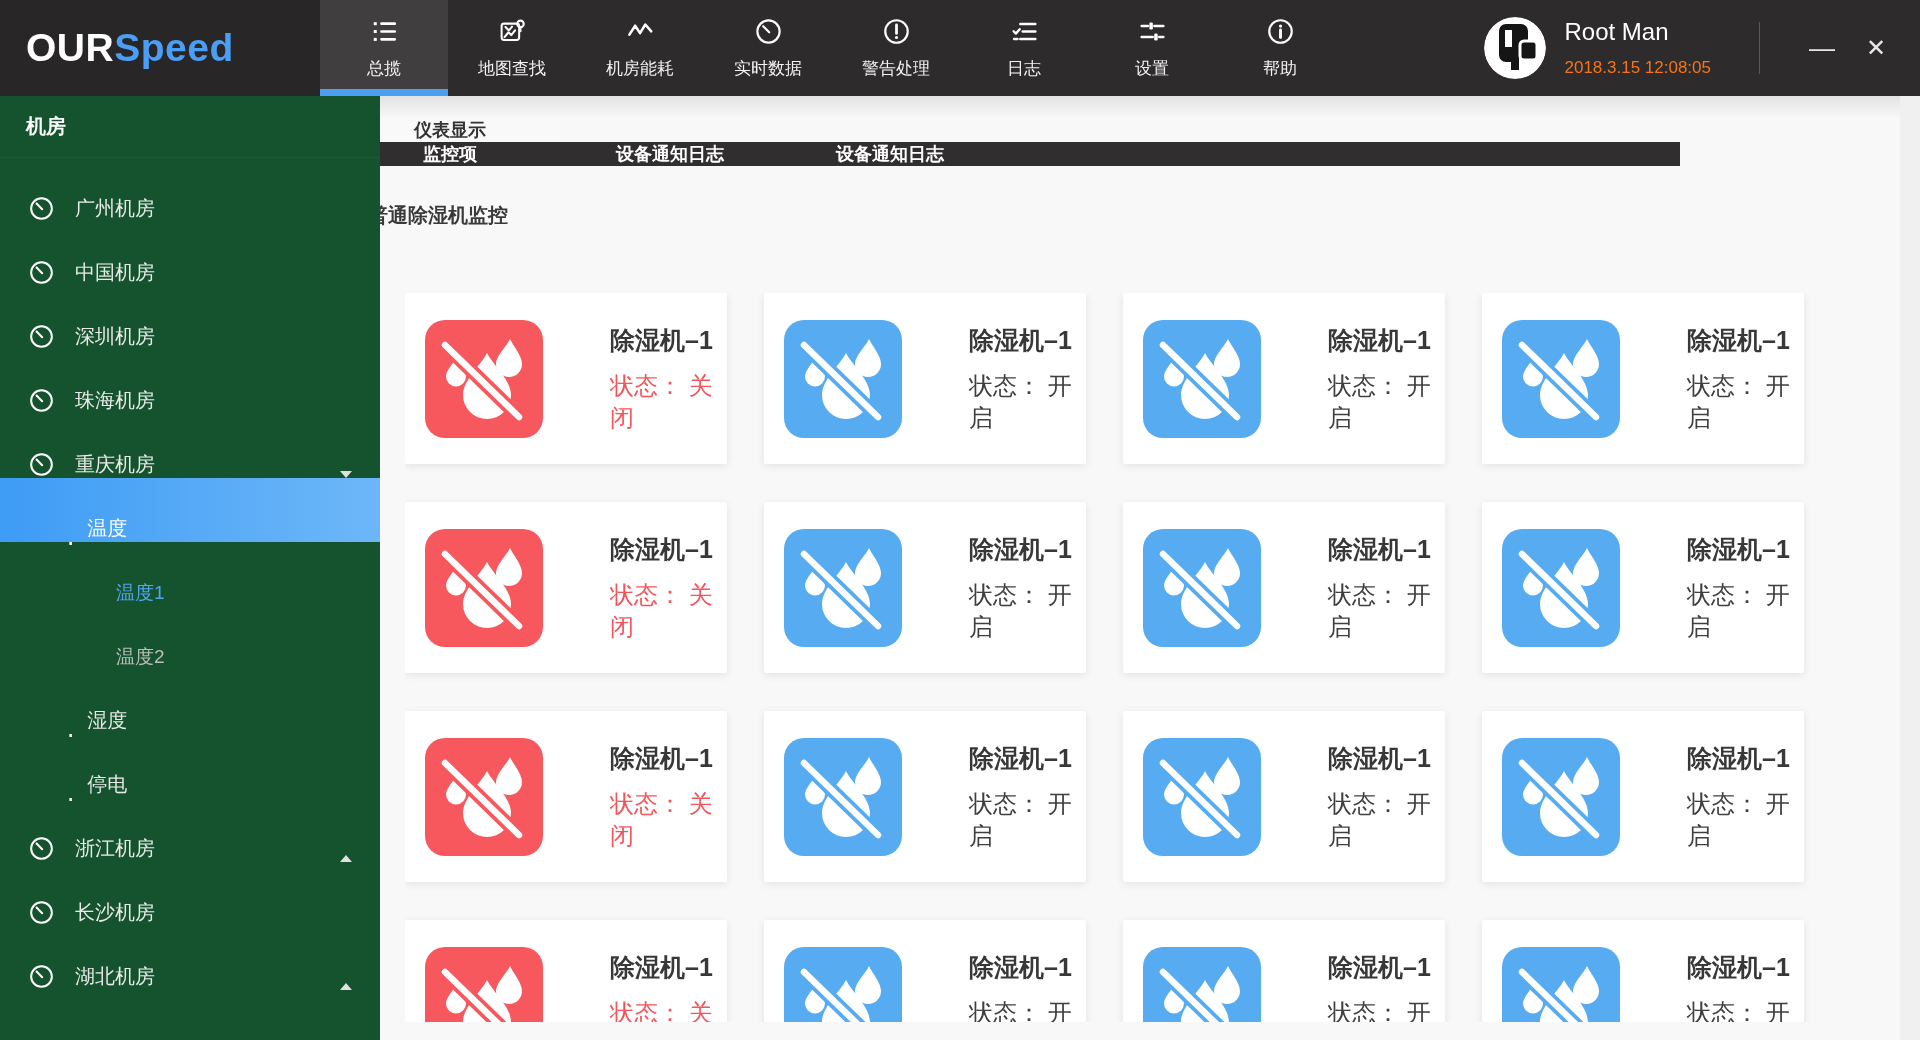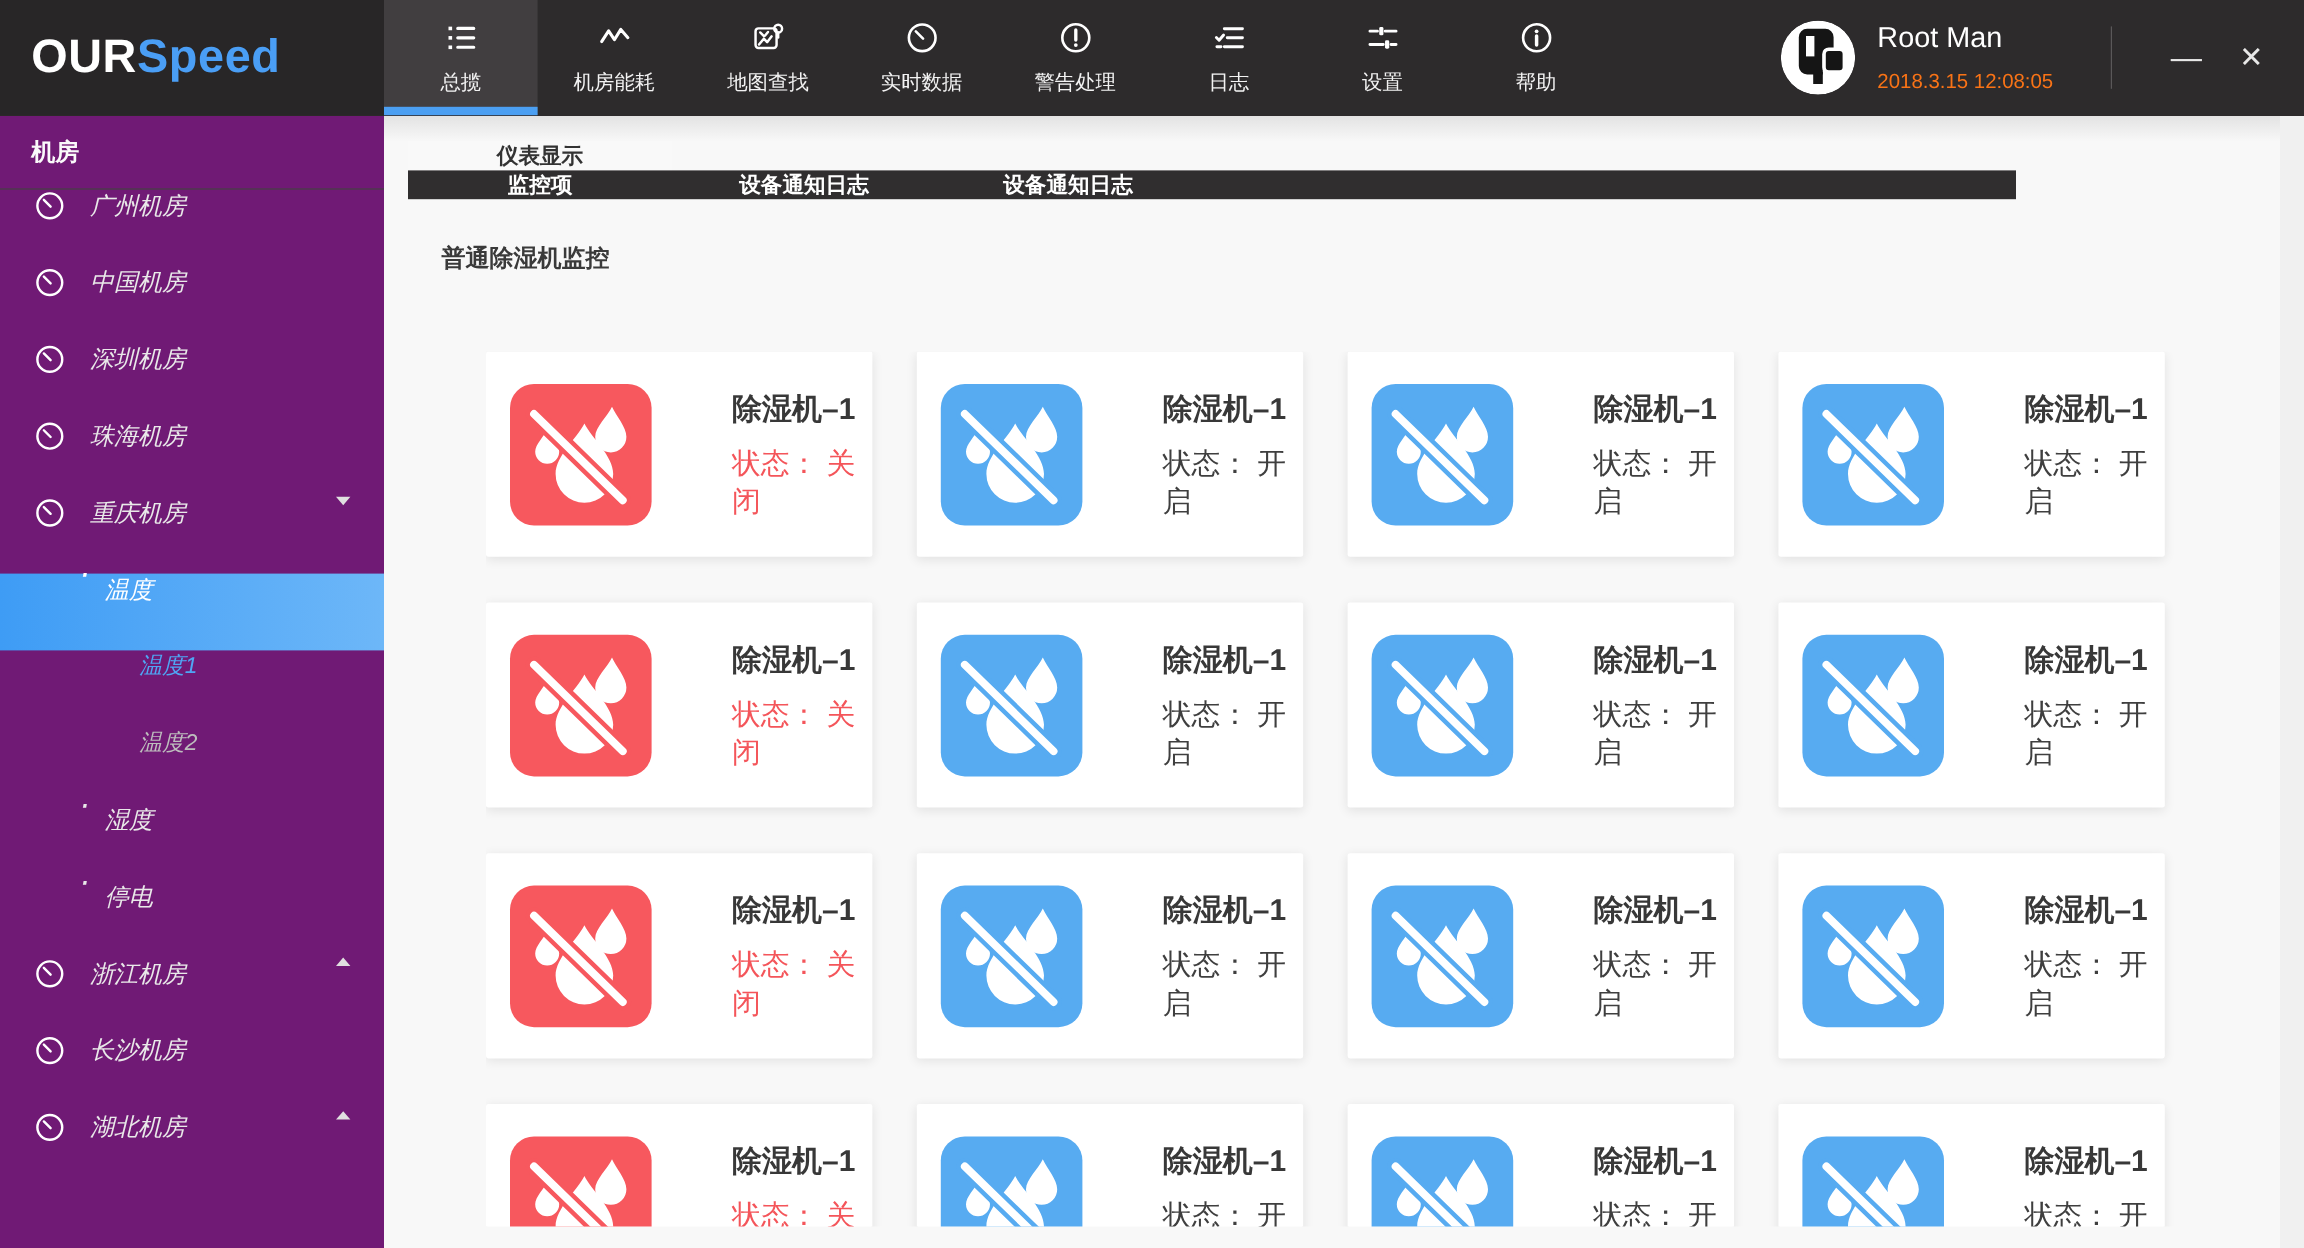--- a/index.html
+++ b/index.html
@@ -21,23 +21,23 @@
   .avatar { width:62px; height:62px; flex:none; border-radius:50%; overflow:hidden; }
   .user-meta { margin-left:18px; }
   .user-name { color:#ffffff; font-size:24px; font-weight:500; }
   .user-time { color:#f97316; font-size:17px; margin-top:12px; }
   .win-sep { width:1px; height:52px; background:#5a5859; margin:0 42px 0 48px; }
   .win-btn { color:#e8e8e8; cursor:pointer; display:flex; align-items:center; justify-content:center; width:40px; height:40px; }
   .win-btn.min { font-size:26px; margin-right:14px; }
   .win-btn.close { font-size:24px; }
 
   
-  aside { position:fixed; top:96px; left:0; width:320px; height:944px; background:#701a75; color:#eeeeee; z-index:10; }
+  aside { position:fixed; top:96px; left:0; width:380px; height:944px; background:#14532d; color:#eeeeee; z-index:10; }
   .side-title { height:62px; display:flex; align-items:center; padding-left:26px; font-size:20px; font-weight:bold; border-bottom:1px solid #454243; color:#fafafa; }
-  .side-item { height:64px; display:flex; align-items:flex-start; padding:0 28px; font-size:20px; cursor:pointer; color:#e9e9e9;font-style:italic; }
+  .side-item { height:64px; display:flex; align-items:flex-end; padding:0 28px; font-size:20px; cursor:pointer; color:#e9e9e9; }
   .side-item .gauge { margin-right:20px; display:flex; }
   .side-item .gauge svg { width:27px; height:27px; }
   .side-item .dot { display:none; font-size:28px; line-height:0; margin-right:12px; }
   .side-item.sub1 { padding-left:66px; }
   .side-item.sub1 .dot { display:inline; }
   .side-item.sub2 { padding-left:116px; font-size:19px; color:#bdbdbd; }
   .side-item.sub2.hl { color:#4fa6f4; }
   .side-item.active { background:linear-gradient(90deg,#3e9cf5,#6db7f8); color:#ffffff; }
   .caret { width:0; height:0; margin-left:auto; border-left:6px solid transparent; border-right:6px solid transparent; }
   .caret.down { border-top:7px solid #e0e0e0; }
@@ -78,37 +78,37 @@
             <path d="M9.5 5.5 H20.5 M9.5 12 H20.5 M9.5 18.5 H20.5"></path>
             <rect x="3.1" y="4.3" width="2.5" height="2.5" fill="#fff" stroke="none"></rect>
             <rect x="3.1" y="10.8" width="2.5" height="2.5" fill="#fff" stroke="none"></rect>
             <rect x="3.1" y="17.3" width="2.5" height="2.5" fill="#fff" stroke="none"></rect>
           </svg>
         </span>
     <span class="lbl">总揽</span>
   </div>
       <div class="nav-item">
     <span class="ic">
-          <svg viewBox="0 0 24 24" fill="none" stroke="#fff" stroke-width="2.1" stroke-linecap="round" stroke-linejoin="round">
-            <path d="M2.8 14.6 L7.6 7.2 L11.6 13.3 L16 6.2 L20.9 11.9"></path>
-          </svg>
-        </span>
-    <span class="lbl">机房能耗</span>
-  </div>
-      <div class="nav-item">
-    <span class="ic">
           <svg viewBox="0 0 24 24" fill="none" stroke="#fff" stroke-width="1.7" stroke-linecap="round" stroke-linejoin="round">
             <rect x="3" y="5.5" width="14.5" height="13.5" rx="2"></rect>
             <path d="M5.4 16.6 l3.3-4 2.3 2.4 3.1-4"></path>
             <path d="M6.2 8.3 l2.6 2.6 M11.6 8 l-2 2.4"></path>
             <circle cx="18.6" cy="5.7" r="2.7"></circle>
             <path d="M18.6 8.4 V11.8"></path>
           </svg>
         </span>
     <span class="lbl">地图查找</span>
+  </div>
+      <div class="nav-item">
+    <span class="ic">
+          <svg viewBox="0 0 24 24" fill="none" stroke="#fff" stroke-width="2.1" stroke-linecap="round" stroke-linejoin="round">
+            <path d="M2.8 14.6 L7.6 7.2 L11.6 13.3 L16 6.2 L20.9 11.9"></path>
+          </svg>
+        </span>
+    <span class="lbl">机房能耗</span>
   </div>
       <div class="nav-item">
     <span class="ic">
           <svg viewBox="0 0 24 24" fill="none" stroke="#fff" stroke-width="1.8" stroke-linecap="round">
             <circle cx="12" cy="12" r="9.2"></circle>
             <path d="M12.6 12.6 L7.6 7.6"></path>
           </svg>
         </span>
     <span class="lbl">实时数据</span>
   </div>

